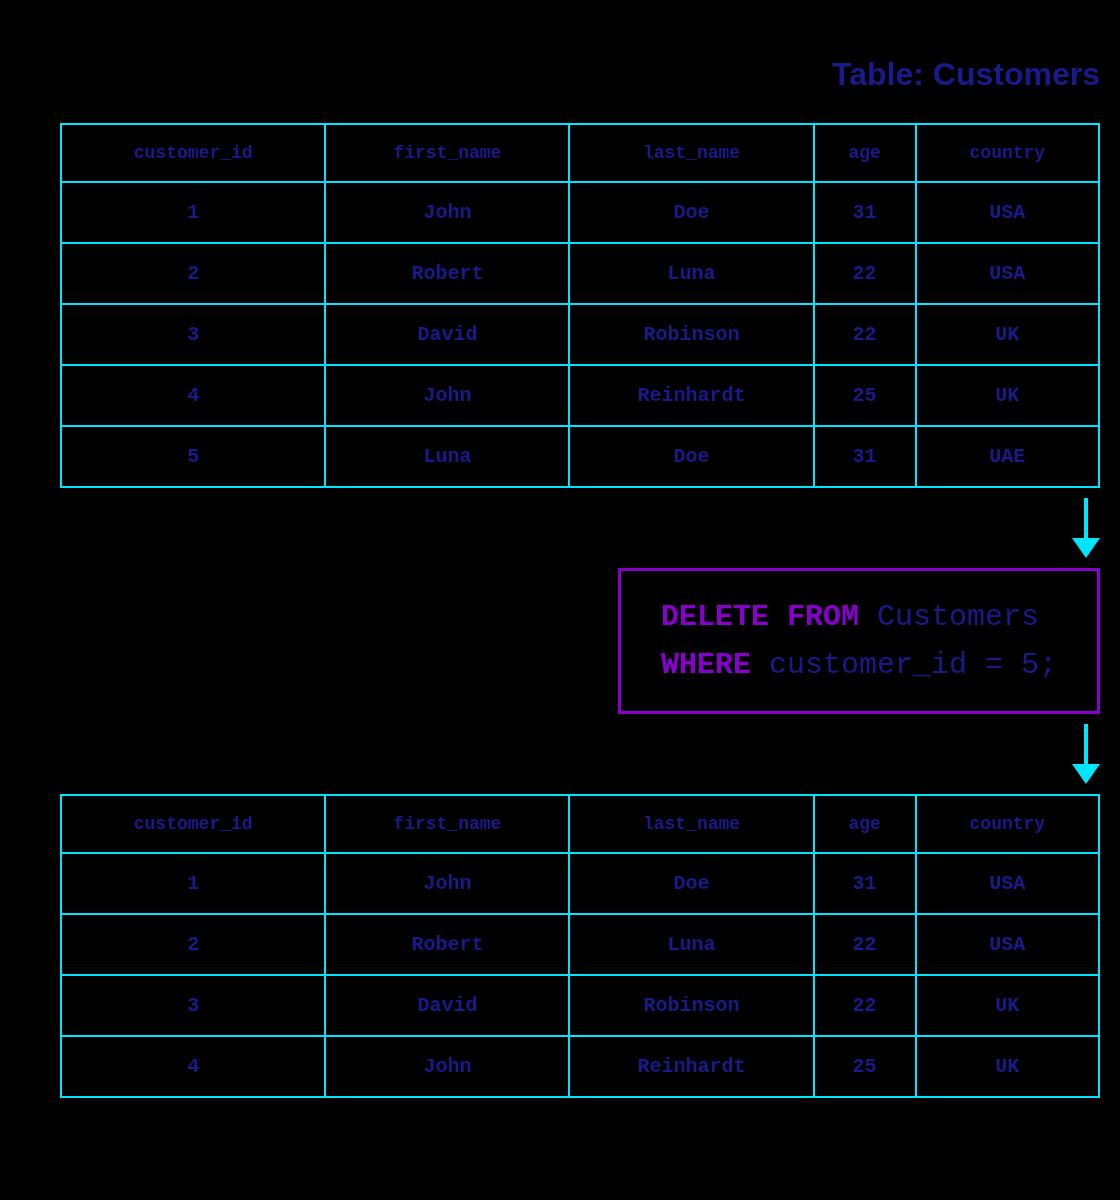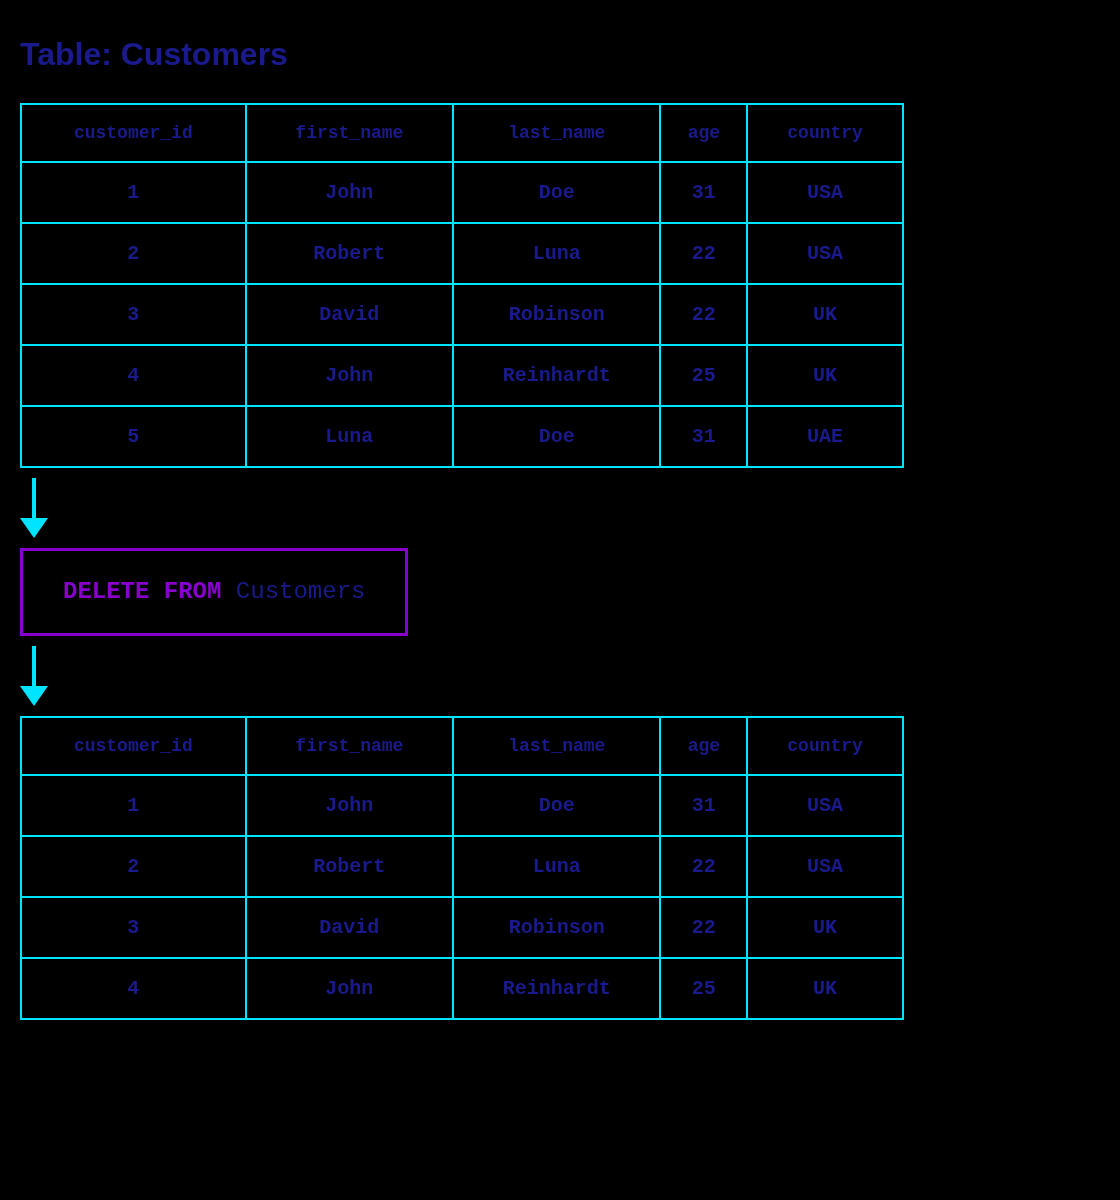--- a/index.html
+++ b/index.html
@@ -12,36 +12,36 @@
       min-height: 1200px;
       font-family: 'Courier New', Courier, monospace;
     }
 
     .page-container {
       width: 1120px;
       min-height: 1200px;
       background: #000;
       display: flex;
       flex-direction: column;
-      align-items: flex-start;
-      padding: 36px 20px;
+      align-items: flex-end;
+      padding: 56px 20px;
     }
 
     .page-title {
       color: #1a1a8c;
       font-size: 32px;
       font-weight: 700;
       margin-bottom: 30px;
       font-family: Arial, sans-serif;
     }
 
     .db-table {
       border: 2.5px solid #00e5ff;
       border-collapse: collapse;
-      width: 884px;
+      width: 1040px;
       margin-bottom: 0;
     }
 
     .db-table th {
       border: 2px solid #00e5ff;
       padding: 18px 10px;
       color: #1a1a8c;
       font-size: 18px;
       font-weight: 700;
       text-align: center;
@@ -84,21 +84,21 @@
     .sql-box {
       border: 3px solid #8800cc;
       padding: 22px 40px;
       margin: 0;
       background: #000;
       text-align: left;
     }
 
     .sql-text {
       font-family: 'Courier New', Courier, monospace;
-      font-size: 24px;
+      font-size: 30px;
       line-height: 1.6;
       color: #1a1a8c;
     }
 
     .sql-keyword {
       color: #8800cc;
       font-weight: 900;
     }
   </style>
 </head>
@@ -158,20 +158,23 @@
 
   <div class="arrow-down">
     <div class="arrow-line"></div>
     <div class="arrow-head"></div>
   </div>
 
   <div class="sql-box">
     <div class="sql-text">
       <span class="sql-keyword">DELETE FROM</span><span> Customers</span>
     </div>
+    <div class="sql-text">
+      <span class="sql-keyword">WHERE</span><span> customer_id = 5;</span>
+    </div>
   </div>
 
   <div class="arrow-down">
     <div class="arrow-line"></div>
     <div class="arrow-head"></div>
   </div>
 
   <table class="db-table">
     <thead>
       <tr>

